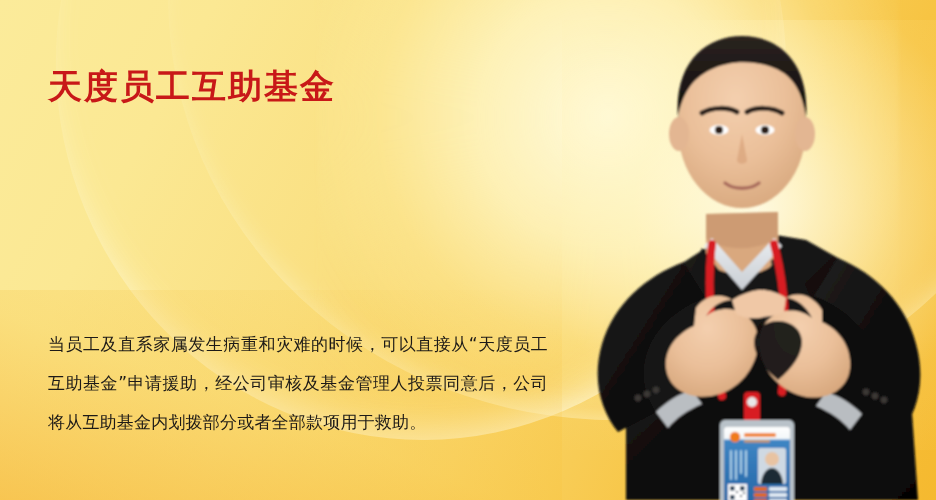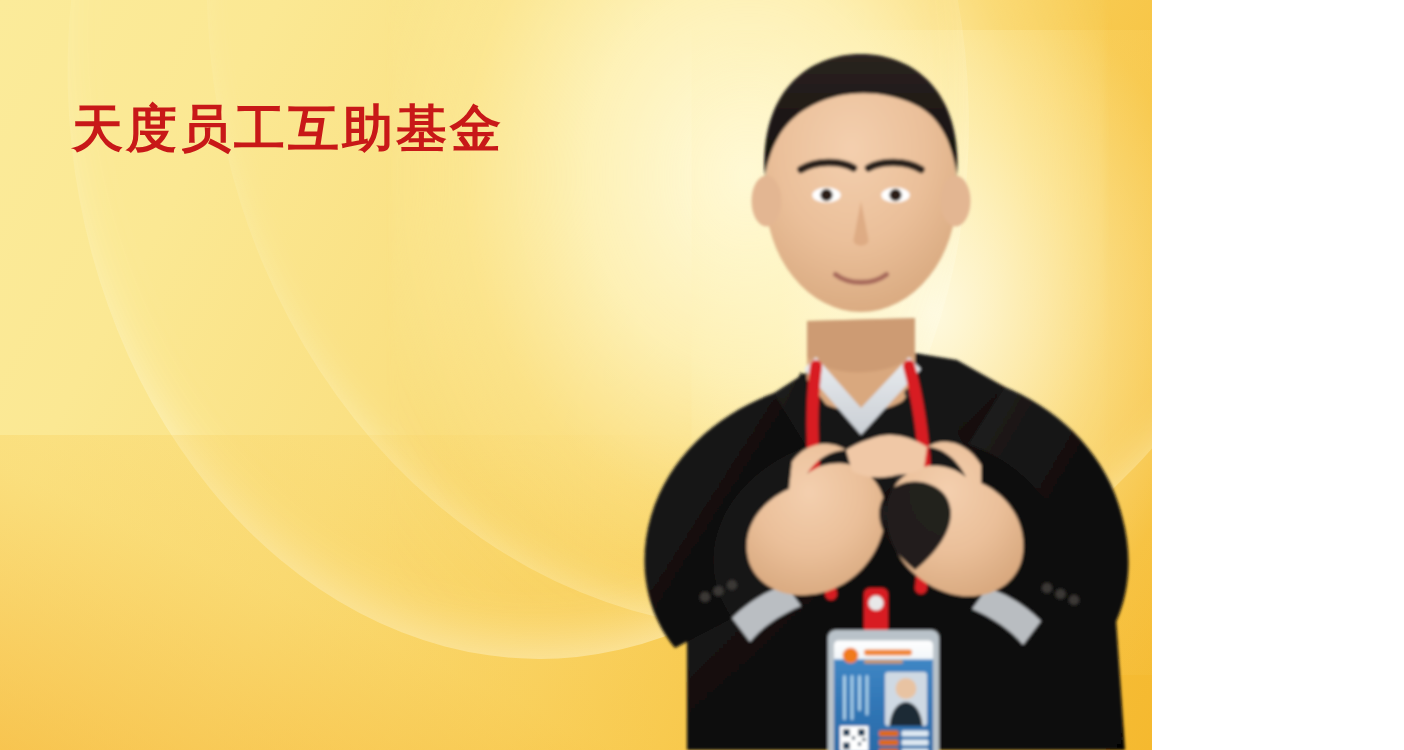--- a/index.html
+++ b/index.html
@@ -4,21 +4,21 @@
 <style>
   html, body {
     margin: 0;
     padding: 0;
     background: #ffffff;
   }
   * { box-sizing: border-box; }
 
   .banner {
     position: relative;
-    width: 768px;
+    width: 936px;
     height: 500px;
     overflow: hidden;
     font-family: "DejaVu Sans", "Liberation Sans", sans-serif;
   }
 
   
   .bg-base {
     position: absolute;
     inset: 0;
     background:
@@ -317,15 +317,16 @@
                  C302 344 292 364 272 380
                  C252 364 242 344 252 330 Z" fill="#121111" opacity=".92"></path>
       </g>
     </svg>
   </div>
 
   <div class="content">
     <h1 class="title">天度员工互助基金</h1>
 
 
+    <p class="para para-2">当员工及直系家属发生病重和灾难的时候，可以直接从“天度员工互助基金”申请援助，经公司审核及基金管理人投票同意后，公司将从互助基金内划拨部分或者全部款项用于救助。</p>
   </div>
 
 </div>
 
 </body></html>

